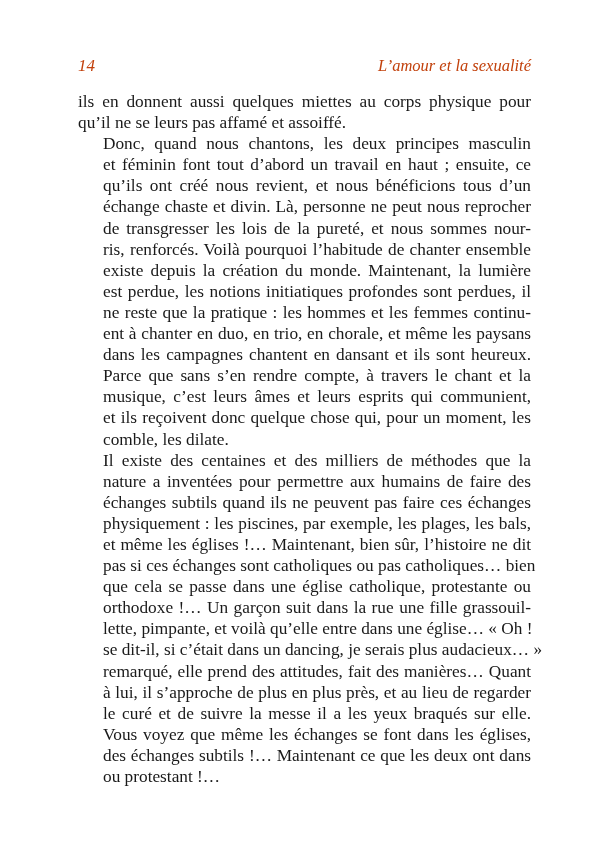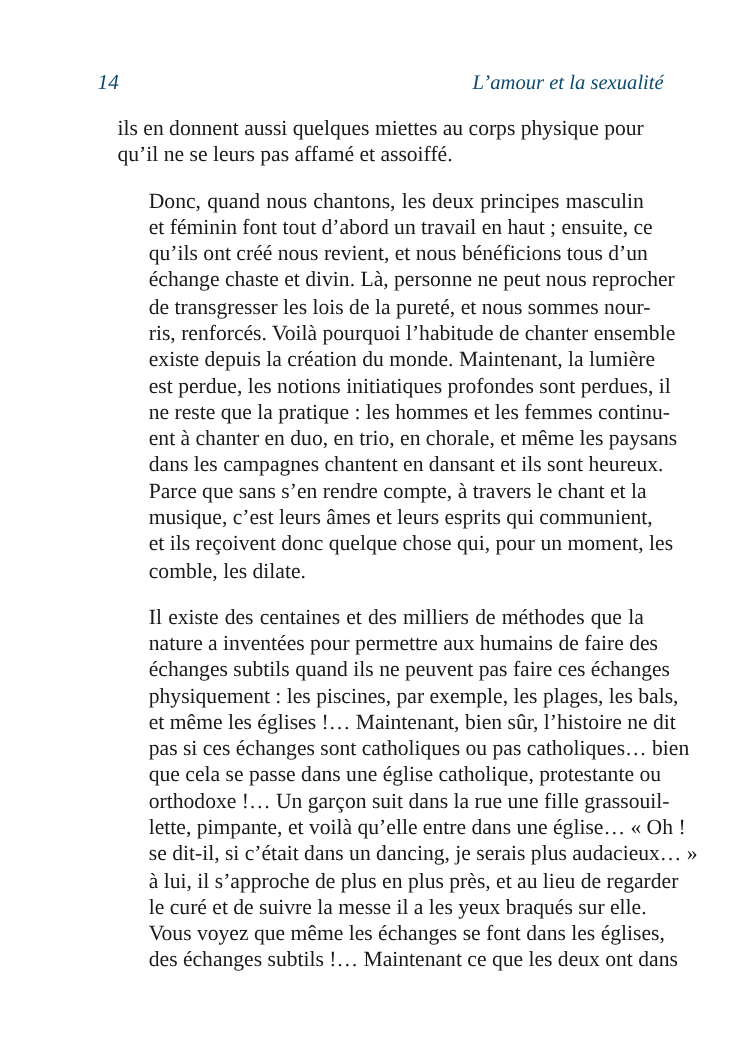--- a/index.html
+++ b/index.html
@@ -23,33 +23,33 @@
     }
     .running-head {
       display: flex;
       justify-content: space-between;
       align-items: baseline;
       font-style: italic;
       font-size: 16.5px;
       line-height: 20px;
       height: 20px;
       margin-bottom: 15px;
-      color: #0c4a6e;
+      color: #c2410c;
     }
     .running-head .folio {
       font-size: 17px;
     }
     .body-text {
       font-size: 17.3px;
       line-height: 21.1px;
       text-align: justify;
       hyphens: manual;
     }
     .body-text p {
-      margin: 16px;
+      margin: 0;
       text-align: justify;
     }
     .body-text p.indent {
       text-indent: 25px;
       font-family: Liberation Serif, serif;
     }
     .line {
       display: block;
       text-align: justify;
       text-align-last: justify;
@@ -95,19 +95,21 @@
         <span class="line" style="text-indent: 25px;">Il existe des centaines et des milliers de méthodes que la</span>
         <span class="line">nature a inventées pour permettre aux humains de faire des</span>
         <span class="line">échanges subtils quand ils ne peuvent pas faire ces échanges</span>
         <span class="line">physiquement : les piscines, par exemple, les plages, les bals,</span>
         <span class="line">et même les églises !… Maintenant, bien sûr, l’histoire ne dit</span>
         <span class="line">pas si ces échanges sont catholiques ou pas catholiques… bien</span>
         <span class="line">que cela se passe dans une église catholique, protestante ou</span>
         <span class="line">orthodoxe !… Un garçon suit dans la rue une fille grassouil-</span>
         <span class="line">lette, pimpante, et voilà qu’elle entre dans une église… « Oh !</span>
         <span class="line">se dit-il, si c’était dans un dancing, je serais plus audacieux… »</span>
+        <span class="line">remarqué, elle prend des attitudes, fait des manières… Quant</span>
         <span class="line">à lui, il s’approche de plus en plus près, et au lieu de regarder</span>
         <span class="line">le curé et de suivre la messe il a les yeux braqués sur elle.</span>
         <span class="line">Vous voyez que même les échanges se font dans les églises,</span>
         <span class="line">des échanges subtils !… Maintenant ce que les deux ont dans</span>
+        <span class="line last">ou protestant !…</span>
       </p>
   </div>
 </div>
 
 </body></html>

